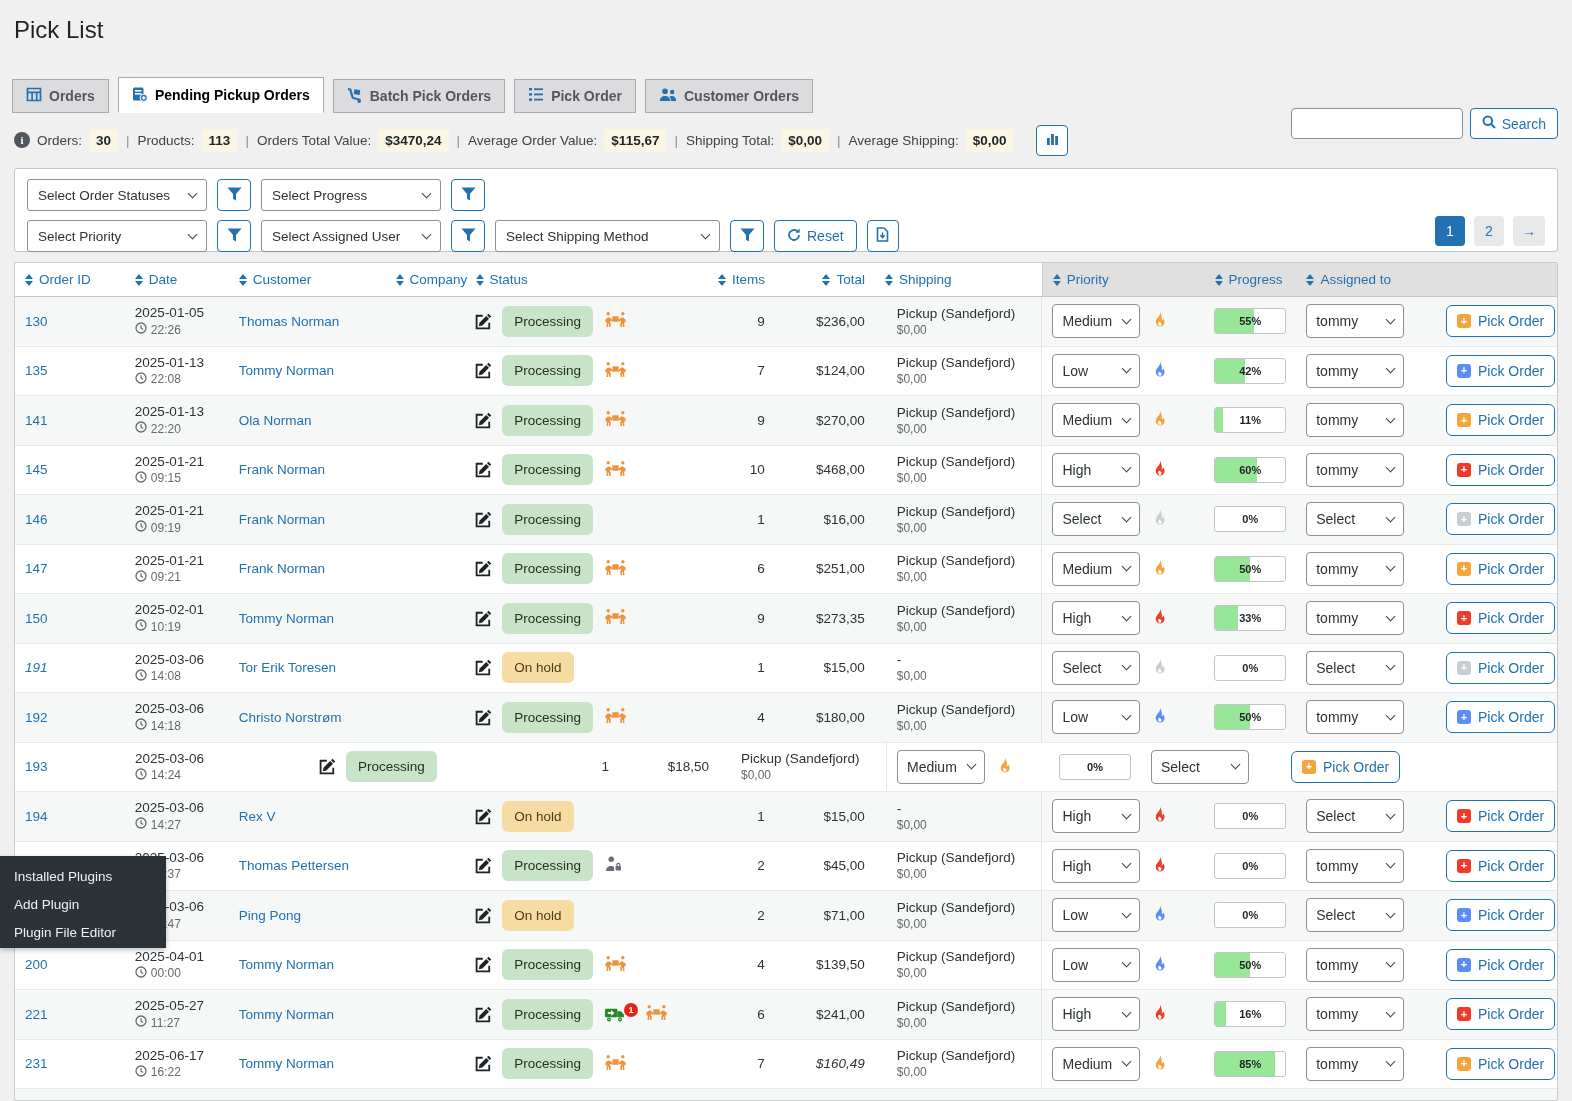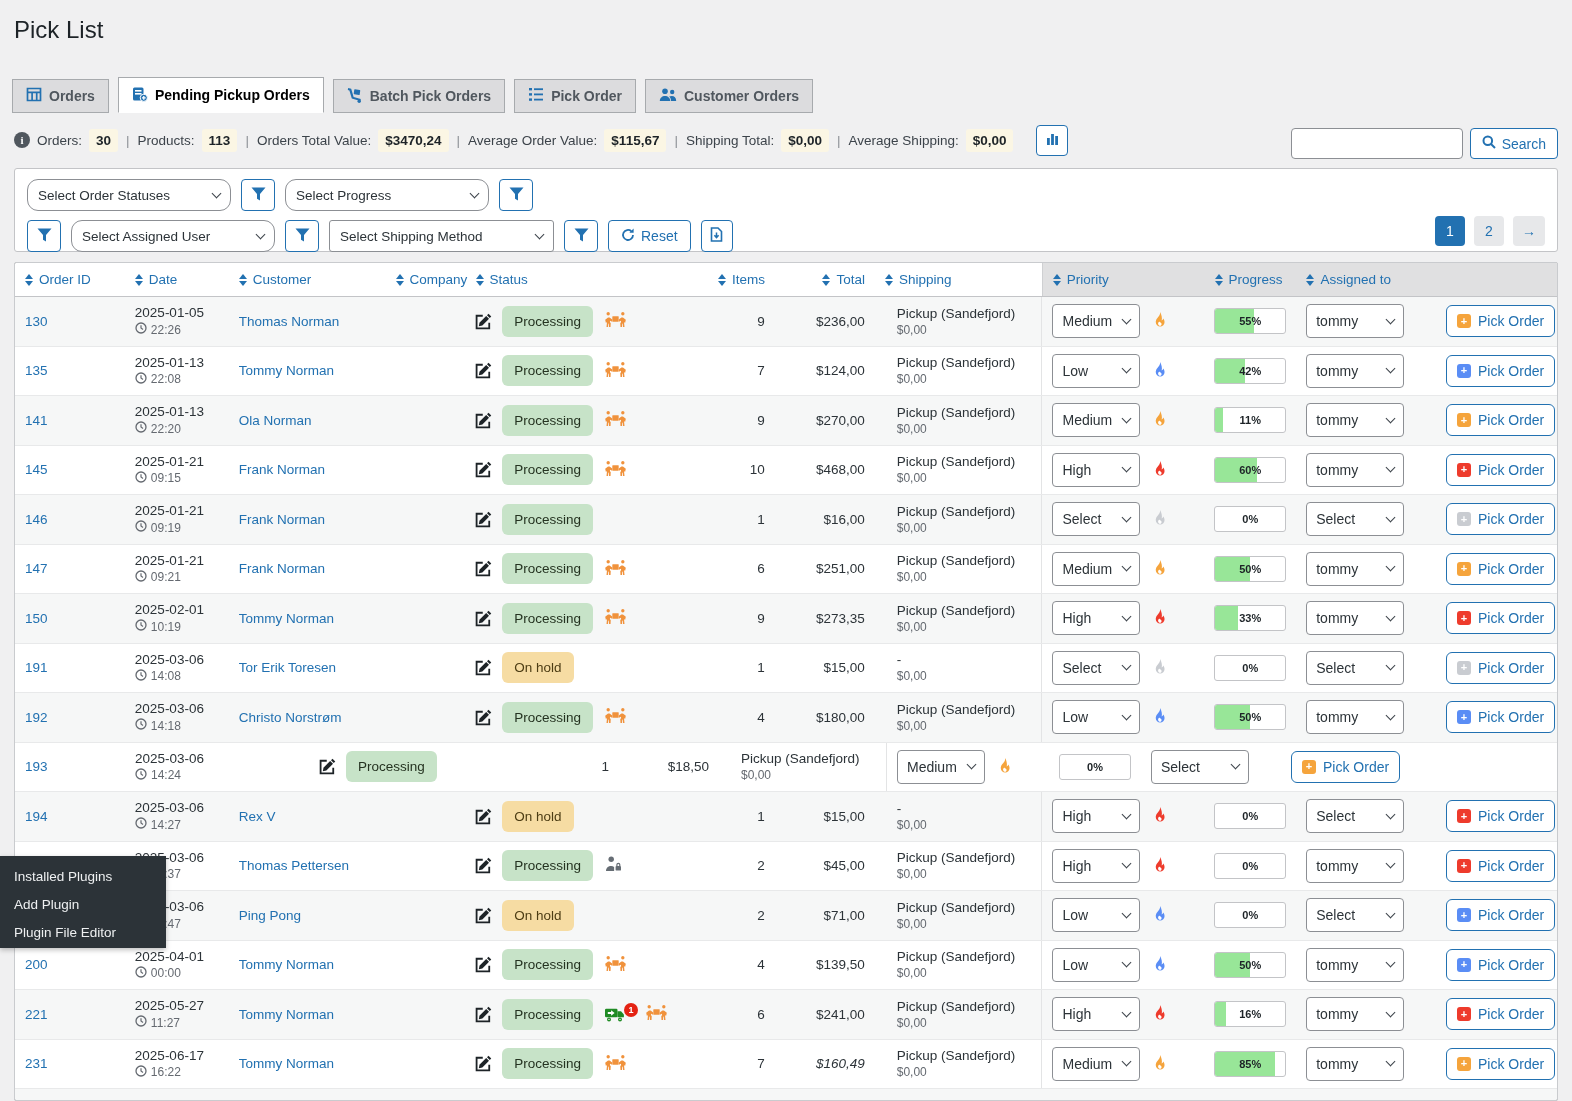--- a/index.html
+++ b/index.html
@@ -25,32 +25,32 @@
   .info-ic { width:16px; height:16px; border-radius:50%; background:#50575e; color:#fff; font-size:11px; font-weight:700;
     display:inline-flex; align-items:center; justify-content:center; font-family:"Liberation Serif",serif; }
   .stat-label { color:#3c434a;text-align:right; }
   .stat-val { background:#fbf6e4; border-radius:3px; padding:4px 7px; font-weight:700; color:#1d2327; }
   .stat-sep { color:#8c8f94; margin:0 1px; }
   .icon-btn { background:#fff; border:1px solid #2271b1; border-radius:4px; display:inline-flex; align-items:center;
     justify-content:center; cursor:pointer; }
   .chart-btn { width:32px; height:31px; margin-left:16px; }
 
   
-  .search-area { position:absolute; right:14px; top:128px; display:flex; gap:7px; }
+  .search-area { position:absolute; right:14px; top:108px; display:flex; gap:7px; }
   .search-input { width:172px; height:31px; border:1px solid #8c8f94; border-radius:4px; background:#fff; padding:0 8px; font-size:13.5px; }
   .search-btn { height:31px; padding:0 11px; background:#fff; border:1px solid #2271b1; border-radius:4px;
     color:#2271b1; font-size:14px; display:inline-flex; align-items:center; gap:6px; cursor:pointer; }
 
   
   .filter-card { position:absolute; left:14px; top:168px; width:1544px; height:84px; background:#fff;
     border:1px solid #c3c4c7; border-radius:3px; padding:10px 12px; }
   .filter-row { display:flex; align-items:center; gap:10px; margin-bottom:9px; }
   .sel { height:32px; background:#fff; border:1px solid #8c8f94; border-radius:3px; display:inline-flex;
     align-items:center; justify-content:space-between; padding:0 10px; color:#2c3338; cursor:pointer; }
-  .sel-w { width:204px;border-radius:11px; }
+  .sel-w { width:180px; }
   .chev { width:7px; height:7px; border-right:1.6px solid #3c434a; border-bottom:1.6px solid #3c434a;
     transform:rotate(45deg); margin-top:-4px; flex:0 0 auto; margin-left:8px; }
   .funnel-btn { width:34px; height:32px; }
   .reset-btn { height:32px; padding:0 12px; background:#fff; border:1px solid #2271b1; border-radius:4px;
     color:#2271b1; font-size:14px; display:inline-flex; align-items:center; gap:6px; cursor:pointer; }
   .export-btn { width:32px; height:32px; }
   .pagination { position:absolute; right:12px; top:47px; display:flex; gap:9px; }
   .page-btn { min-width:30px; height:30px; border-radius:4px; border:none; background:#e7e8ea; color:#2271b1;
     font-size:14px; display:inline-flex; align-items:center; justify-content:center; cursor:pointer; padding:0 9px; }
   .page-btn.current { background:#2271b1; color:#fff; }
@@ -214,20 +214,24 @@
       <span>Select Progress</span>
         <span class="chev"></span>
     </div>
     <button class="icon-btn funnel-btn">
       <span><svg width="15" height="14" viewBox="0 0 15 14">
             <path fill="#2271b1" d="M.5.5h14L9 7v6.5l-3-1.8V7z"></path>
           </svg></span>
     </button>
   </div>
   <div class="filter-row">
+    <div class="sel sel-w">
+      <span>Select Priority</span>
+        <span class="chev"></span>
+    </div>
     <button class="icon-btn funnel-btn">
       <span><svg width="15" height="14" viewBox="0 0 15 14">
             <path fill="#2271b1" d="M.5.5h14L9 7v6.5l-3-1.8V7z"></path>
           </svg></span>
     </button>
     <div class="sel sel-w">
       <span>Select Assigned User</span>
         <span class="chev"></span>
     </div>
     <button class="icon-btn funnel-btn">
@@ -860,21 +864,21 @@
           </div>
         </div>
         <div class="td" style="width: 121px;">
           <button class="pick-btn">
             <span class="pick-ic" style="background: rgb(238, 59, 44);">+</span>
             <span>Pick Order</span>
           </button>
         </div>
       </div>
       <div class="trow">
-        <div class="td" style="width: 110px;">
+        <div class="td" style="width: 110px; font-style: italic;">
           <a class="link">191</a>
         </div>
         <div class="td col2" style="width: 104px;">
           <div>2025-03-06</div>
           <div class="sub">
             <span><svg width="12" height="12" viewBox="0 0 12 12">
                 <circle cx="6" cy="6" r="5" fill="none" stroke="#646970" stroke-width="1.3"></circle>
                 <path d="M6 3.2V6l2 1.4" fill="none" stroke="#646970" stroke-width="1.2"></path>
               </svg></span>
             <span>14:08</span>

